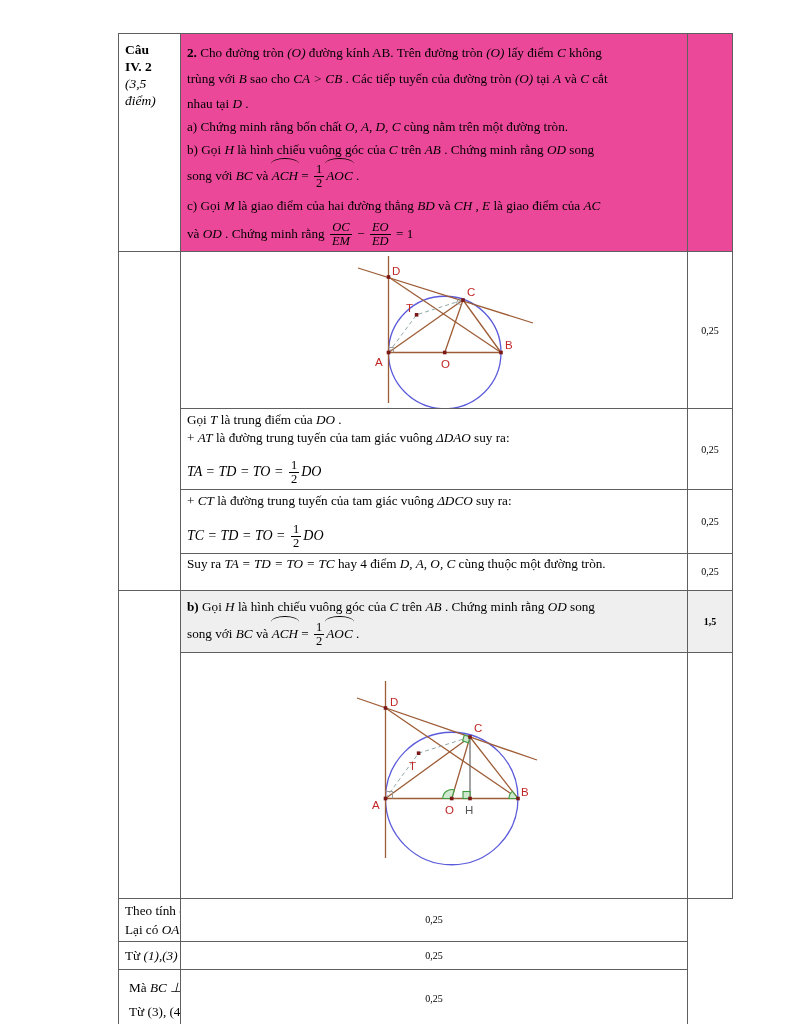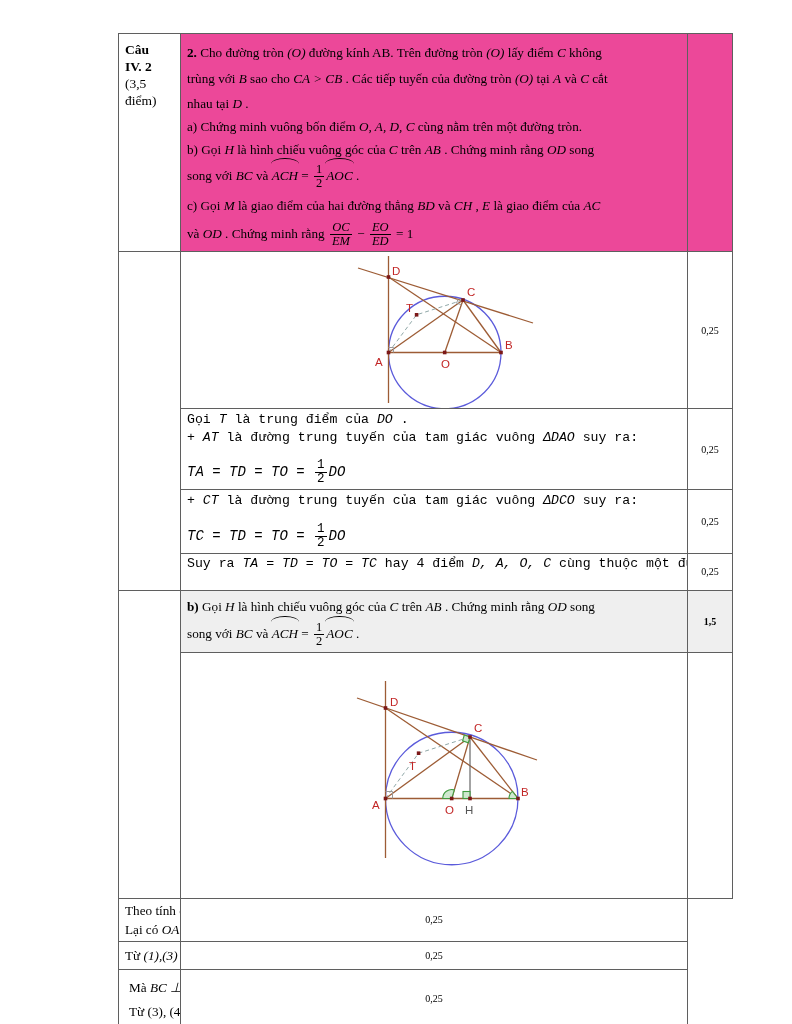--- a/index.html
+++ b/index.html
@@ -1,27 +1,27 @@
 <!DOCTYPE html>
 <html><head>
 <meta charset="utf-8">
 <style>
   html,body{margin:0;padding:0;background:#ffffff;}
   body{width:792px;height:1024px;position:relative;font-family:"Liberation Serif",serif;color:#000;}
   table.doc{position:absolute;left:118px;top:33px;border-collapse:collapse;table-layout:fixed;width:614px;}
   td{border:1px solid #5f5f5f;vertical-align:top;padding:2px 6px;overflow:hidden;}
   td.qid{background:#ffffff;font-size:13.5px;line-height:17px;padding-top:7px;}
   td.qid .b{font-weight:bold;}
-  td.qid .i{}
+  td.qid .i{font-style:italic;}
   td.gray{background:#ec4899;}
   td.brow{background:#efefef;}
   td.score{vertical-align:middle;text-align:center;font-size:10px;padding:0 2px;}
   td.score.bold{font-weight:bold;margin-top:33px;}
   .pl{font-size:13.2px;line-height:26px;white-space:nowrap;}
-  .sl{font-size:13.2px;line-height:17.5px;white-space:nowrap;font-family:Liberation Mono, monospace;}
+  .sl{font-size:13.2px;line-height:17.5px;white-space:nowrap;}
   .sl2{font-size:13.2px;line-height:19px;white-space:nowrap;}
   .sl3{font-size:13.2px;line-height:24px;white-space:nowrap;}
   .mv{font-style:italic;}
   .b{font-weight:bold;}
   .frac{display:inline-block;text-align:center;vertical-align:middle;line-height:1.05;font-size:12.5px;margin:1px 2px;}
   .frac .fn{display:block;border-bottom:1px solid #000;padding:0 2px;}
   .frac .fd{display:block;padding:0 2px;}
   .arc{position:relative;display:inline-block;}
   .arc::before{content:'';position:absolute;left:-1px;right:-1px;top:-3px;height:5px;
     border-top:1.4px solid #000;border-radius:50% 50% 0 0/100% 100% 0 0;}
@@ -45,21 +45,21 @@
     <td class="qid">
       <div class="b">Câu</div>
       <div class="b">IV. 2</div>
       <div class="i">(3,5</div>
       <div class="i">điểm)</div>
     </td>
     <td class="gray" style="padding-top:6px;">
       <div class="pl"><span class="b">2. </span><span>Cho đường tròn </span><span class="mv">(O)</span><span> đường kính AB. Trên đường tròn </span><span class="mv">(O)</span><span> lấy điểm </span><span class="mv">C</span><span> không</span></div>
       <div class="pl"><span>trùng với </span><span class="mv">B</span><span> sao cho </span><span class="mv">CA &gt; CB</span><span> . Các tiếp tuyến của đường tròn </span><span class="mv">(O)</span><span> tại </span><span class="mv">A</span><span> và </span><span class="mv">C</span><span> cắt</span></div>
       <div class="pl" style="line-height:23px"><span>nhau tại </span><span class="mv">D</span><span> .</span></div>
-      <div class="pl" style="line-height:23px"><span>a) Chứng minh vuông bốn điểm </span><span class="mv">O, A, D, C</span><span> cùng nằm trên một đường tròn.</span></div>
+      <div class="pl" style="line-height:23px"><span>a) Chứng minh rằng bốn chất </span><span class="mv">O, A, D, C</span><span> cùng nằm trên một đường tròn.</span></div>
       <div class="pl" style="line-height:23px"><span>b) Gọi </span><span class="mv">H</span><span> là hình chiếu vuông góc của </span><span class="mv">C</span><span> trên </span><span class="mv">AB</span><span> . Chứng minh rằng </span><span class="mv">OD</span><span> song</span></div>
       <div class="pl" style="line-height:30px"><span>song với </span><span class="mv">BC</span><span> và </span><span class="mv arc">ACH</span><span> = </span><span class="frac"><span class="fn">1</span><span class="fd">2</span></span><span class="mv arc">AOC</span><span> .</span></div>
       <div class="pl" style="line-height:27px"><span>c) Gọi </span><span class="mv">M</span><span> là giao điểm của hai đường thẳng </span><span class="mv">BD</span><span> và </span><span class="mv">CH</span><span> , </span><span class="mv">E</span><span> là giao điểm của </span><span class="mv">AC</span></div>
       <div class="pl" style="line-height:30px"><span>và </span><span class="mv">OD</span><span> . Chứng minh rằng </span><span class="frac mv"><span class="fn">OC</span><span class="fd">EM</span></span><span> − </span><span class="frac mv"><span class="fn">EO</span><span class="fd">ED</span></span><span> = 1</span></div>
     </td>
     <td class="gray score"></td>
   </tr>
 
   <tr style="height:157px">
     <td rowspan="4"></td>

